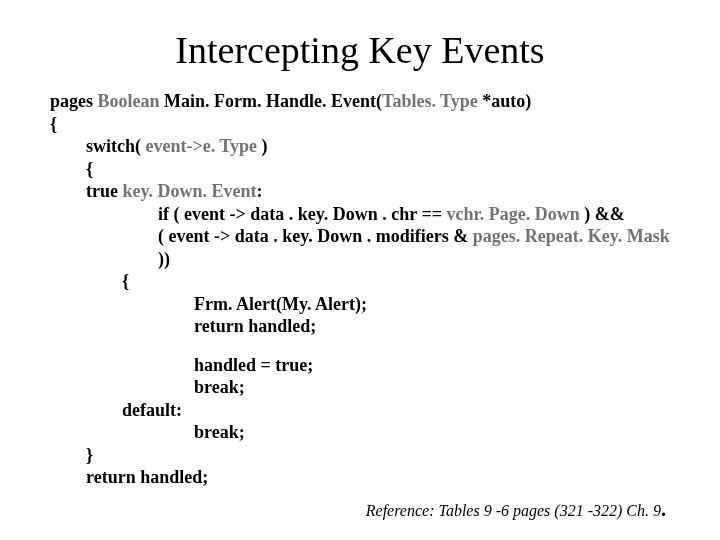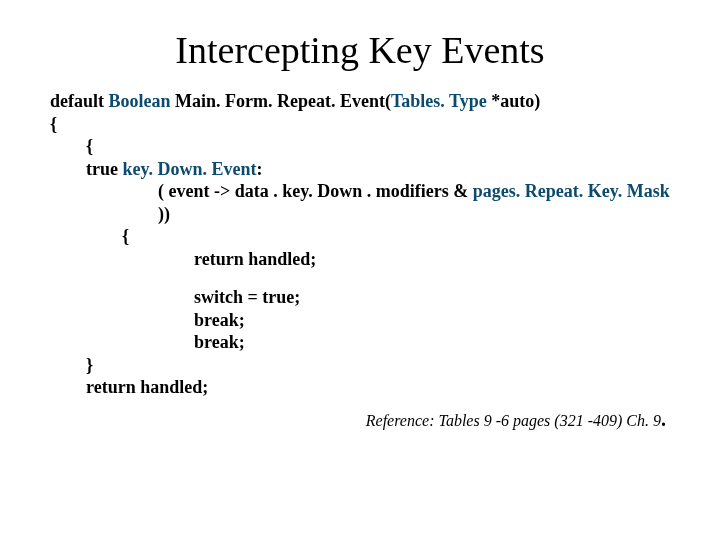--- a/index.html
+++ b/index.html
@@ -29,21 +29,21 @@
   .code {
     font-size: 18px;
     line-height: 1.25;
     font-weight: bold;
     font-family: "Times New Roman", Times, serif;
   }
   .i1 { padding-left: 36px; }
   .i2 { padding-left: 72px; }
   .i3 { padding-left: 108px; }
   .i4 { padding-left: 144px; }
-  .kw-type { color: #0c4a6e; }
+  .kw-type { color: #737373; }
   .ref {
     font-style: italic;
     font-weight: normal;
     font-size: 16px;
     text-align: right;
     padding-right: 4px;
     margin-top: 8px;
   }
   .ref .dot {
     font-weight: bold;
@@ -52,29 +52,33 @@
   }
   .gap { height: 16px; }
 </style>
 </head>
 <body>
 
 <div class="slide">
   <h1 class="title">Intercepting Key Events</h1>
 
   <div class="code">
-    <div><span>default </span><span class="kw-type">Boolean</span><span> Main. Form. Repeat. Event(</span><span class="kw-type">Tables. Type</span><span> *auto)</span></div>
+    <div><span>pages </span><span class="kw-type">Boolean</span><span> Main. Form. Handle. Event(</span><span class="kw-type">Tables. Type</span><span> *auto)</span></div>
     <div>{</div>
+    <div class="i1"><span>switch( </span><span class="kw-type">event-&gt;e. Type</span><span> )</span></div>
     <div class="i1">{</div>
     <div class="i1"><span>true </span><span class="kw-type" style="">key. Down. Event</span><span>:</span></div>
+    <div class="i3"><span>if ( event -&gt; data . key. Down . chr == </span><span class="kw-type">vchr. Page. Down</span><span> ) &amp;&amp;</span></div>
     <div class="i3"><span> ( event -&gt; data . key. Down . modifiers &amp; </span><span class="kw-type">pages. Repeat. Key. Mask</span><span> ))</span></div>
     <div class="i2">{</div>
+    <div class="i4">Frm. Alert(My. Alert);</div>
     <div class="i4">return handled;</div>
     <div class="gap"></div>
-    <div class="i4">switch = true;</div>
+    <div class="i4">handled = true;</div>
     <div class="i4">break;</div>
+    <div class="i2">default:</div>
     <div class="i4">break;</div>
     <div class="i1">}</div>
     <div class="i1">return handled;</div>
-    <div class="ref"><span>Reference: Tables 9 -6 pages (321 -409) Ch. 9</span><span class="dot">.</span></div>
+    <div class="ref"><span>Reference: Tables 9 -6 pages (321 -322) Ch. 9</span><span class="dot">.</span></div>
 
   </div>
 </div>
 
 </body></html>

